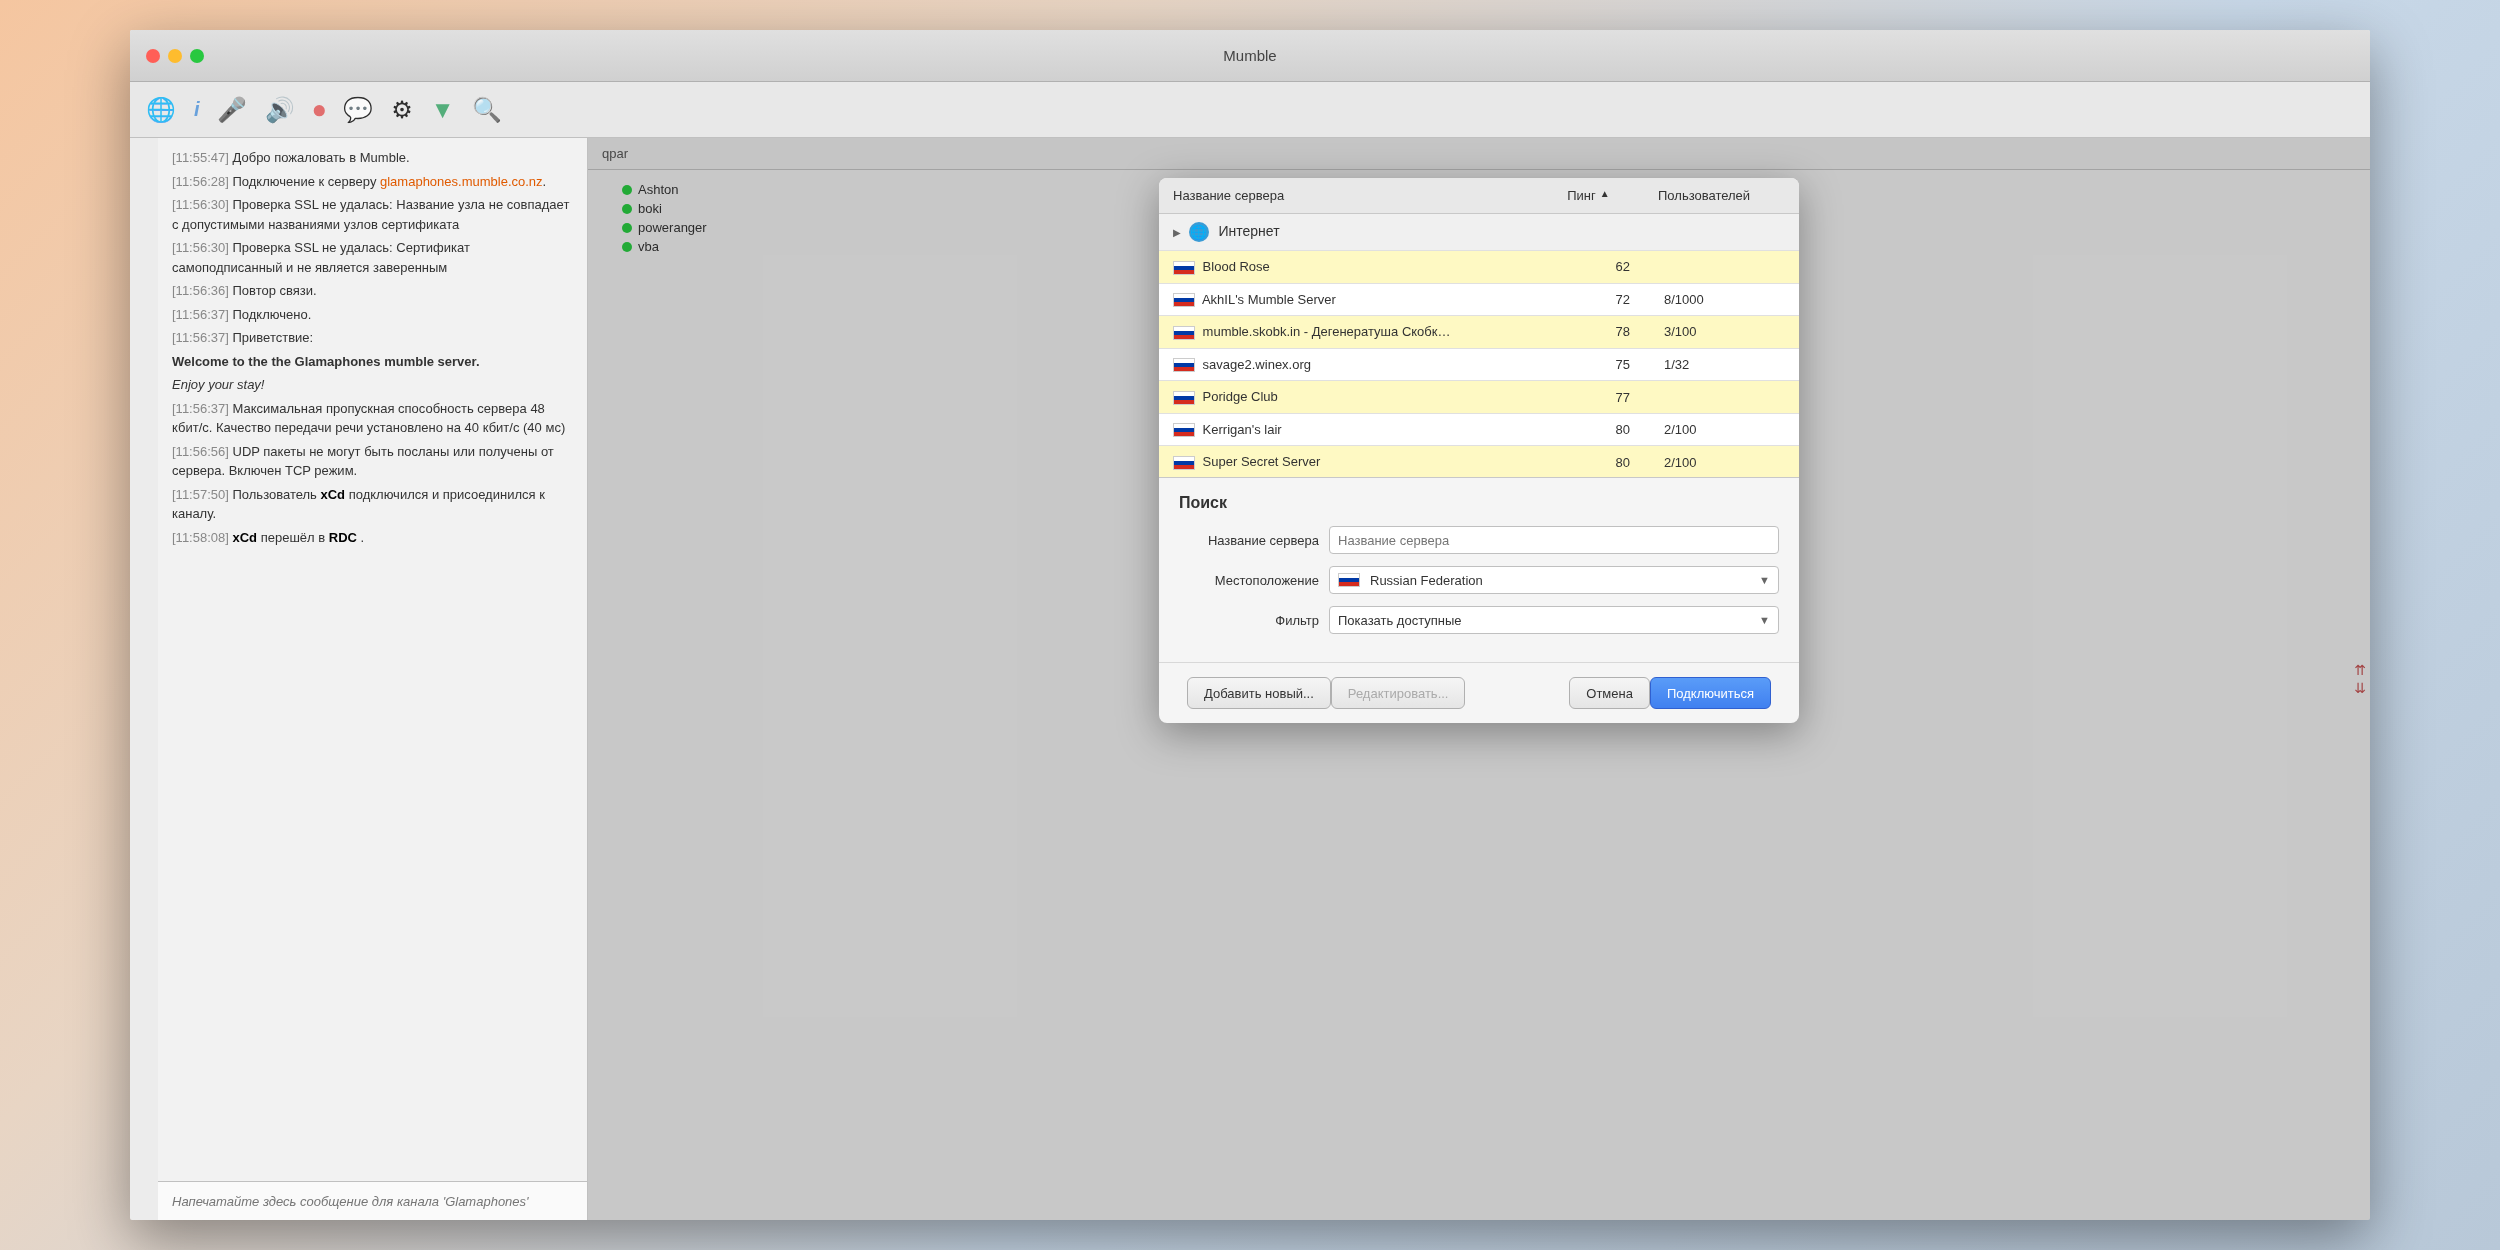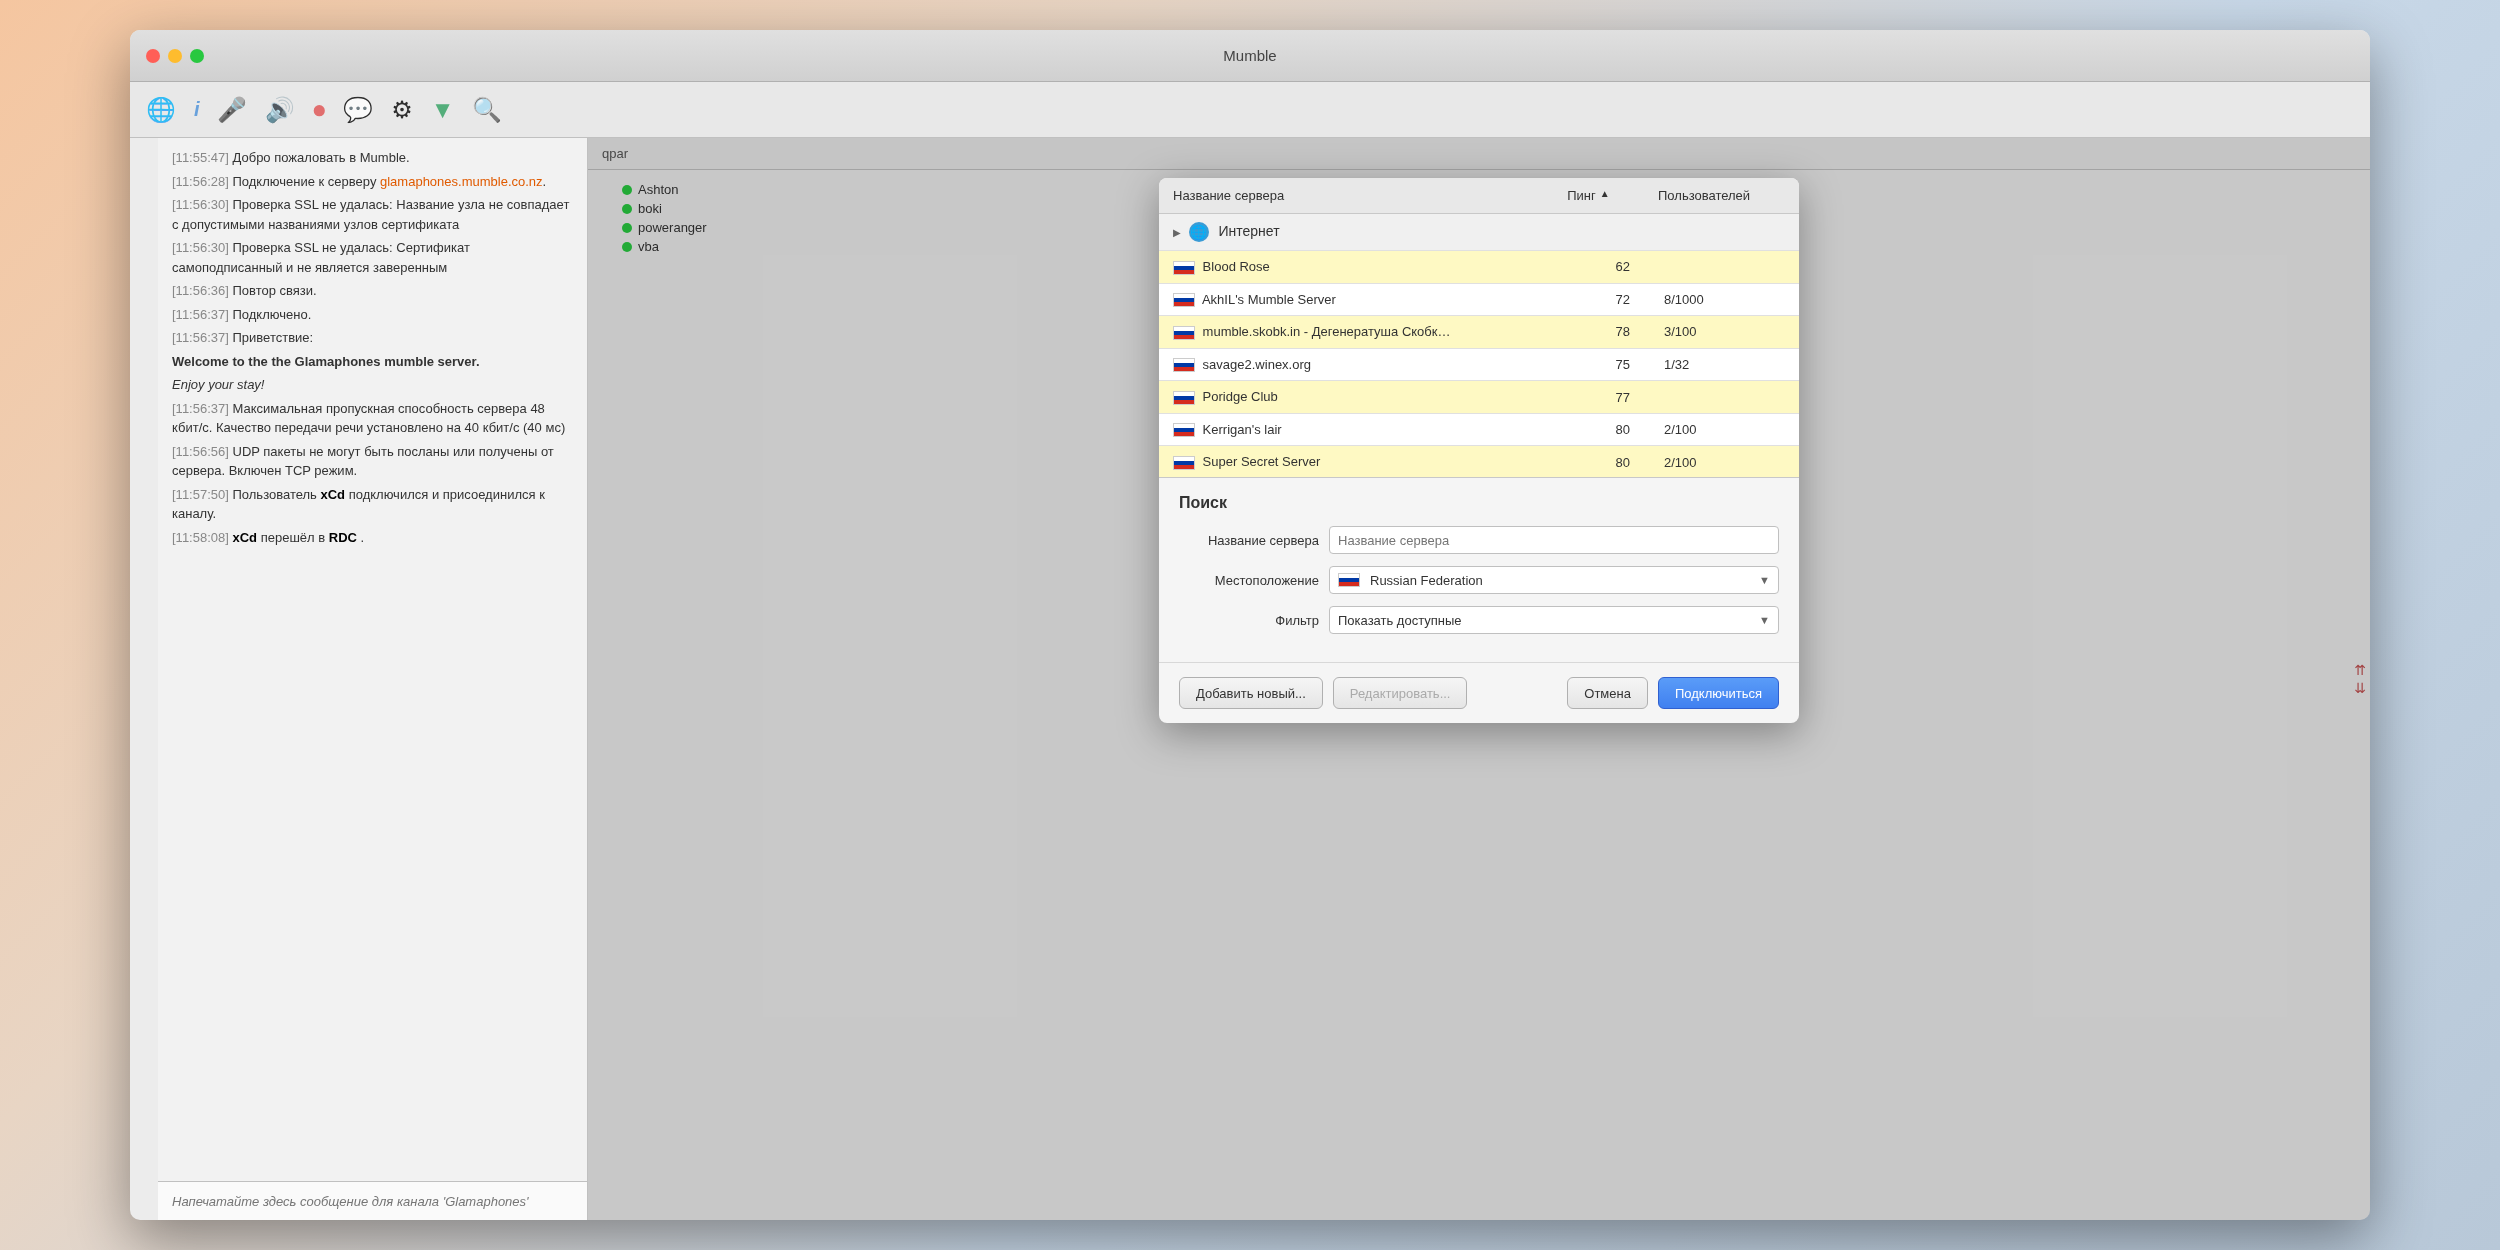--- a/index.html
+++ b/index.html
@@ -13,21 +13,21 @@
     }
 
     
     .window {
       position: absolute;
       top: 30px;
       left: 130px;
       right: 130px;
       bottom: 30px;
       background: #ececec;
-      border-radius: 10px;
+      border-radius: 2px;
       box-shadow: 0 20px 60px rgba(0,0,0,0.4);
       display: flex;
       flex-direction: column;
       overflow: hidden;
     }
 
     
     .titlebar {
       height: 52px;
       background: linear-gradient(to bottom, #e0e0e0, #d0d0d0);
@@ -333,22 +333,21 @@
       gap: 6px;
     }
     .dropdown-arrow {
       color: #666;
       font-size: 11px;
     }
 
     
     .dialog-buttons {
       display: flex;
-      padding: 14px 20px;
-      gap: 10px;
+      padding: 14px 28px;
       align-items: center;
     }
     .btn {
       height: 32px;
       padding: 0 16px;
       border-radius: 6px;
       border: 1px solid #b0b0b0;
       font-size: 13px;
       cursor: pointer;
       background: linear-gradient(to bottom, #f5f5f5, #e5e5e5);

